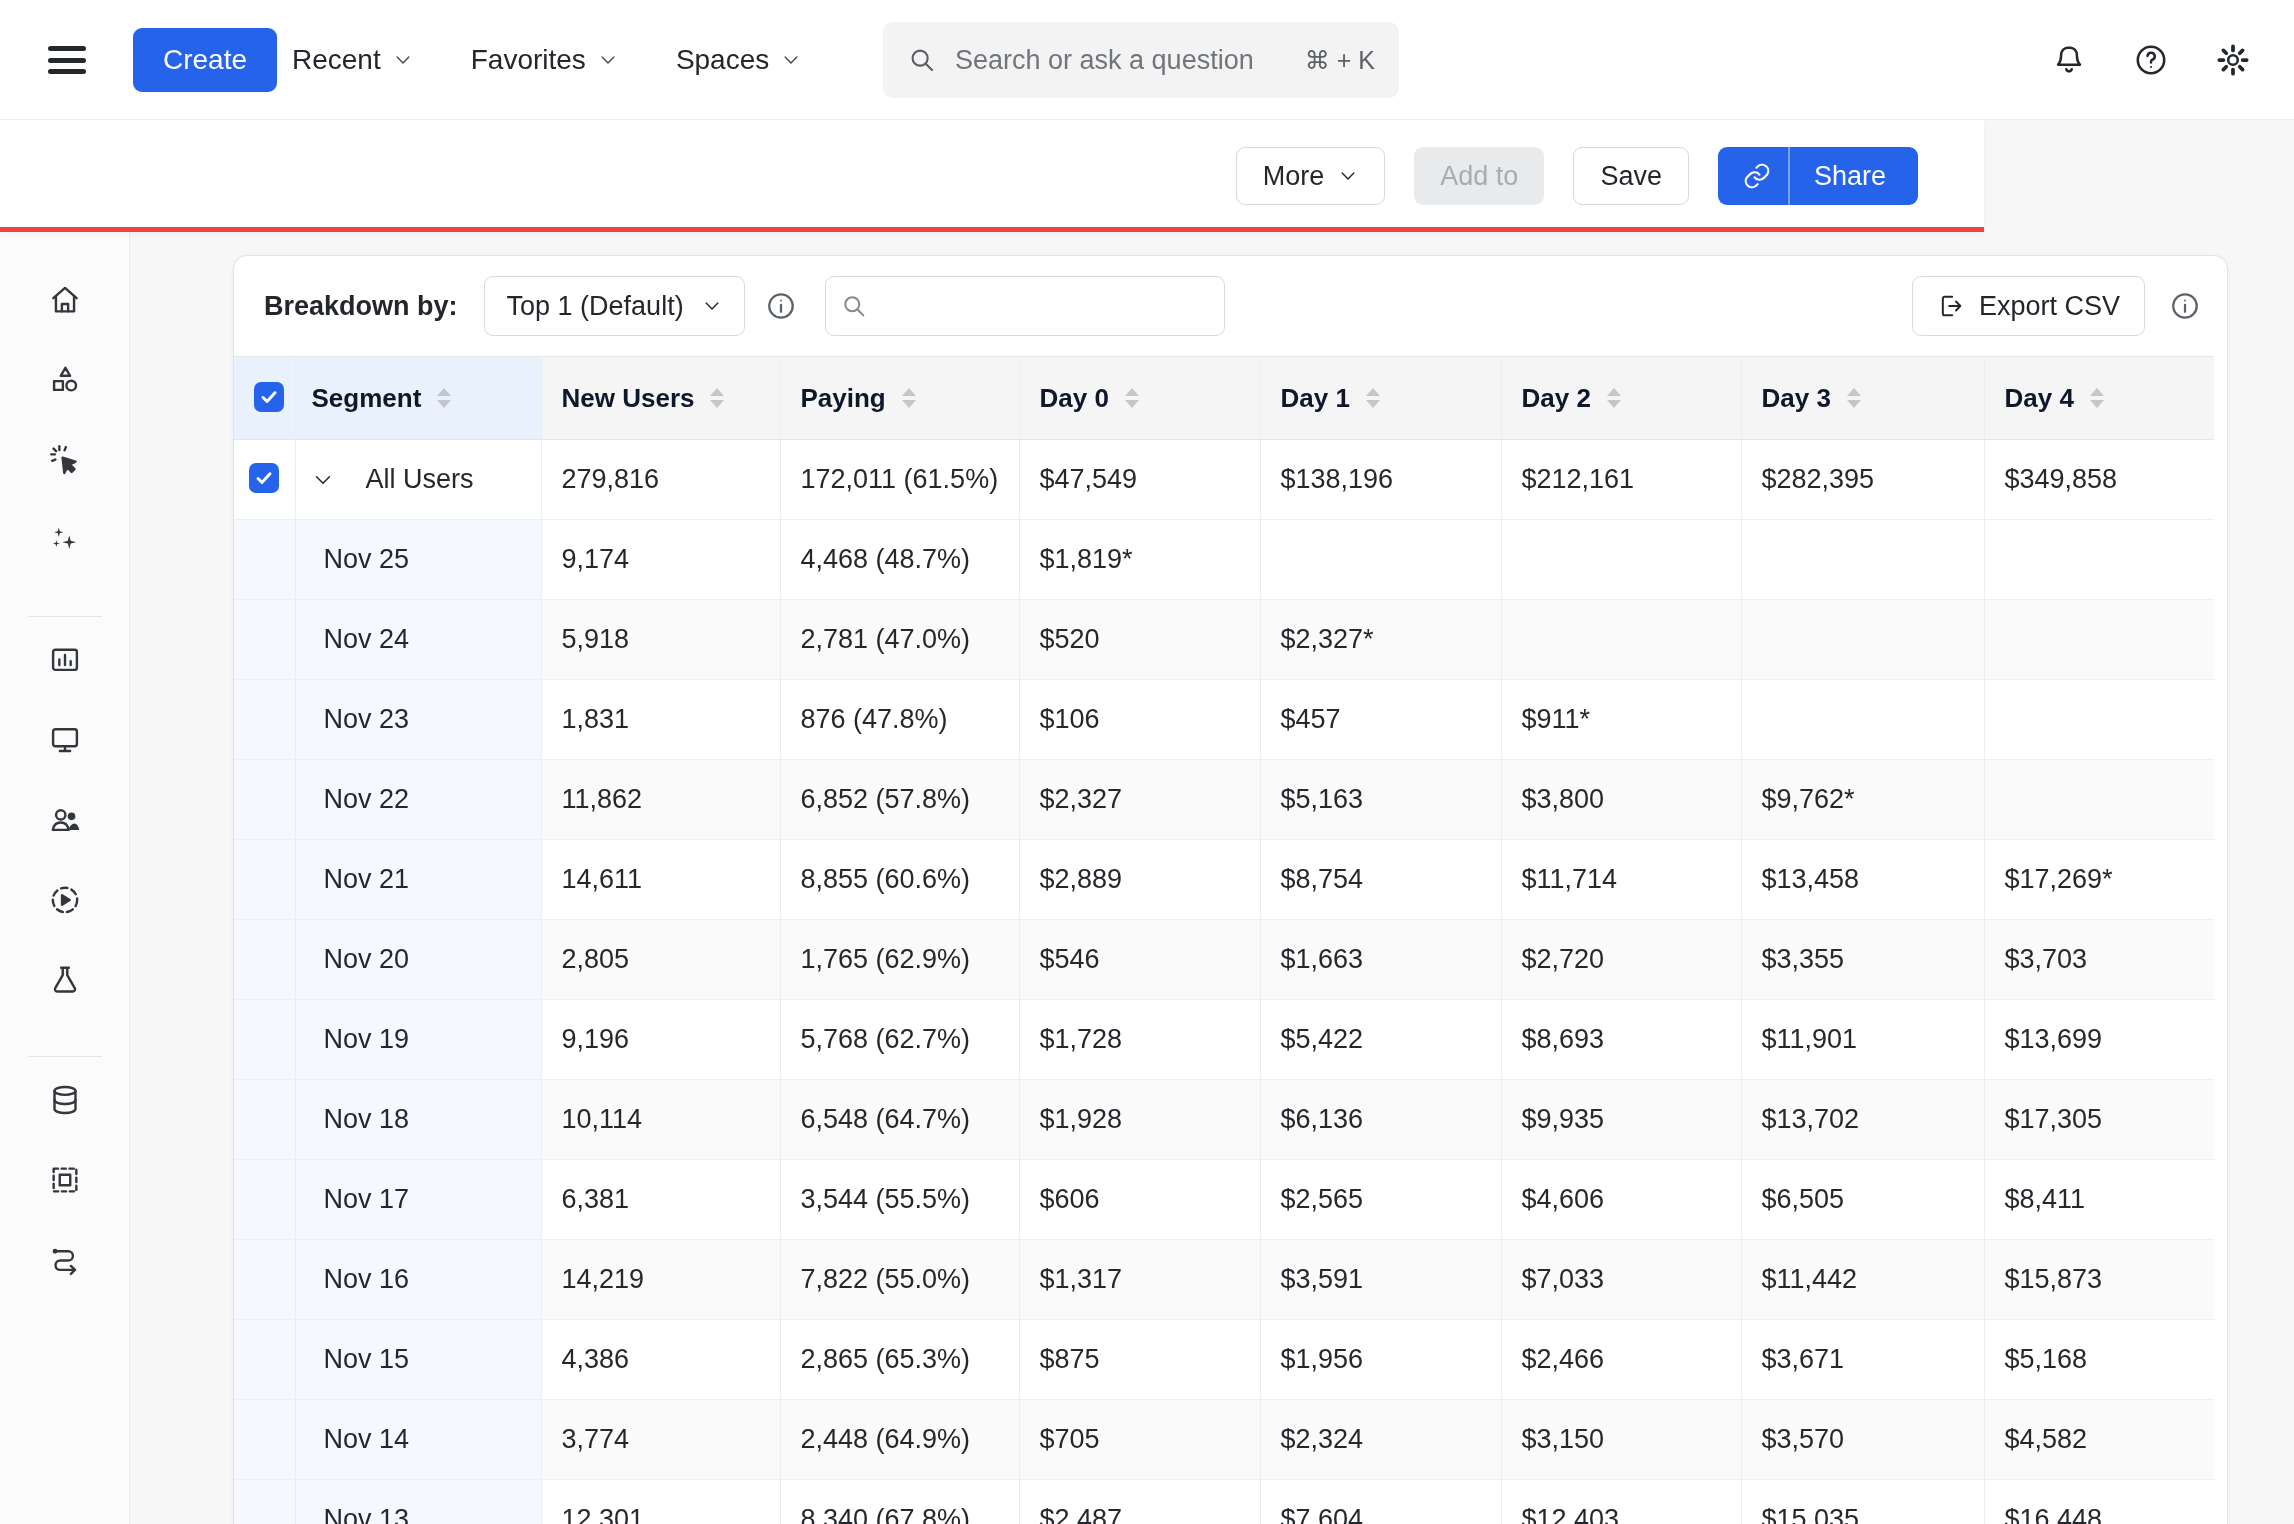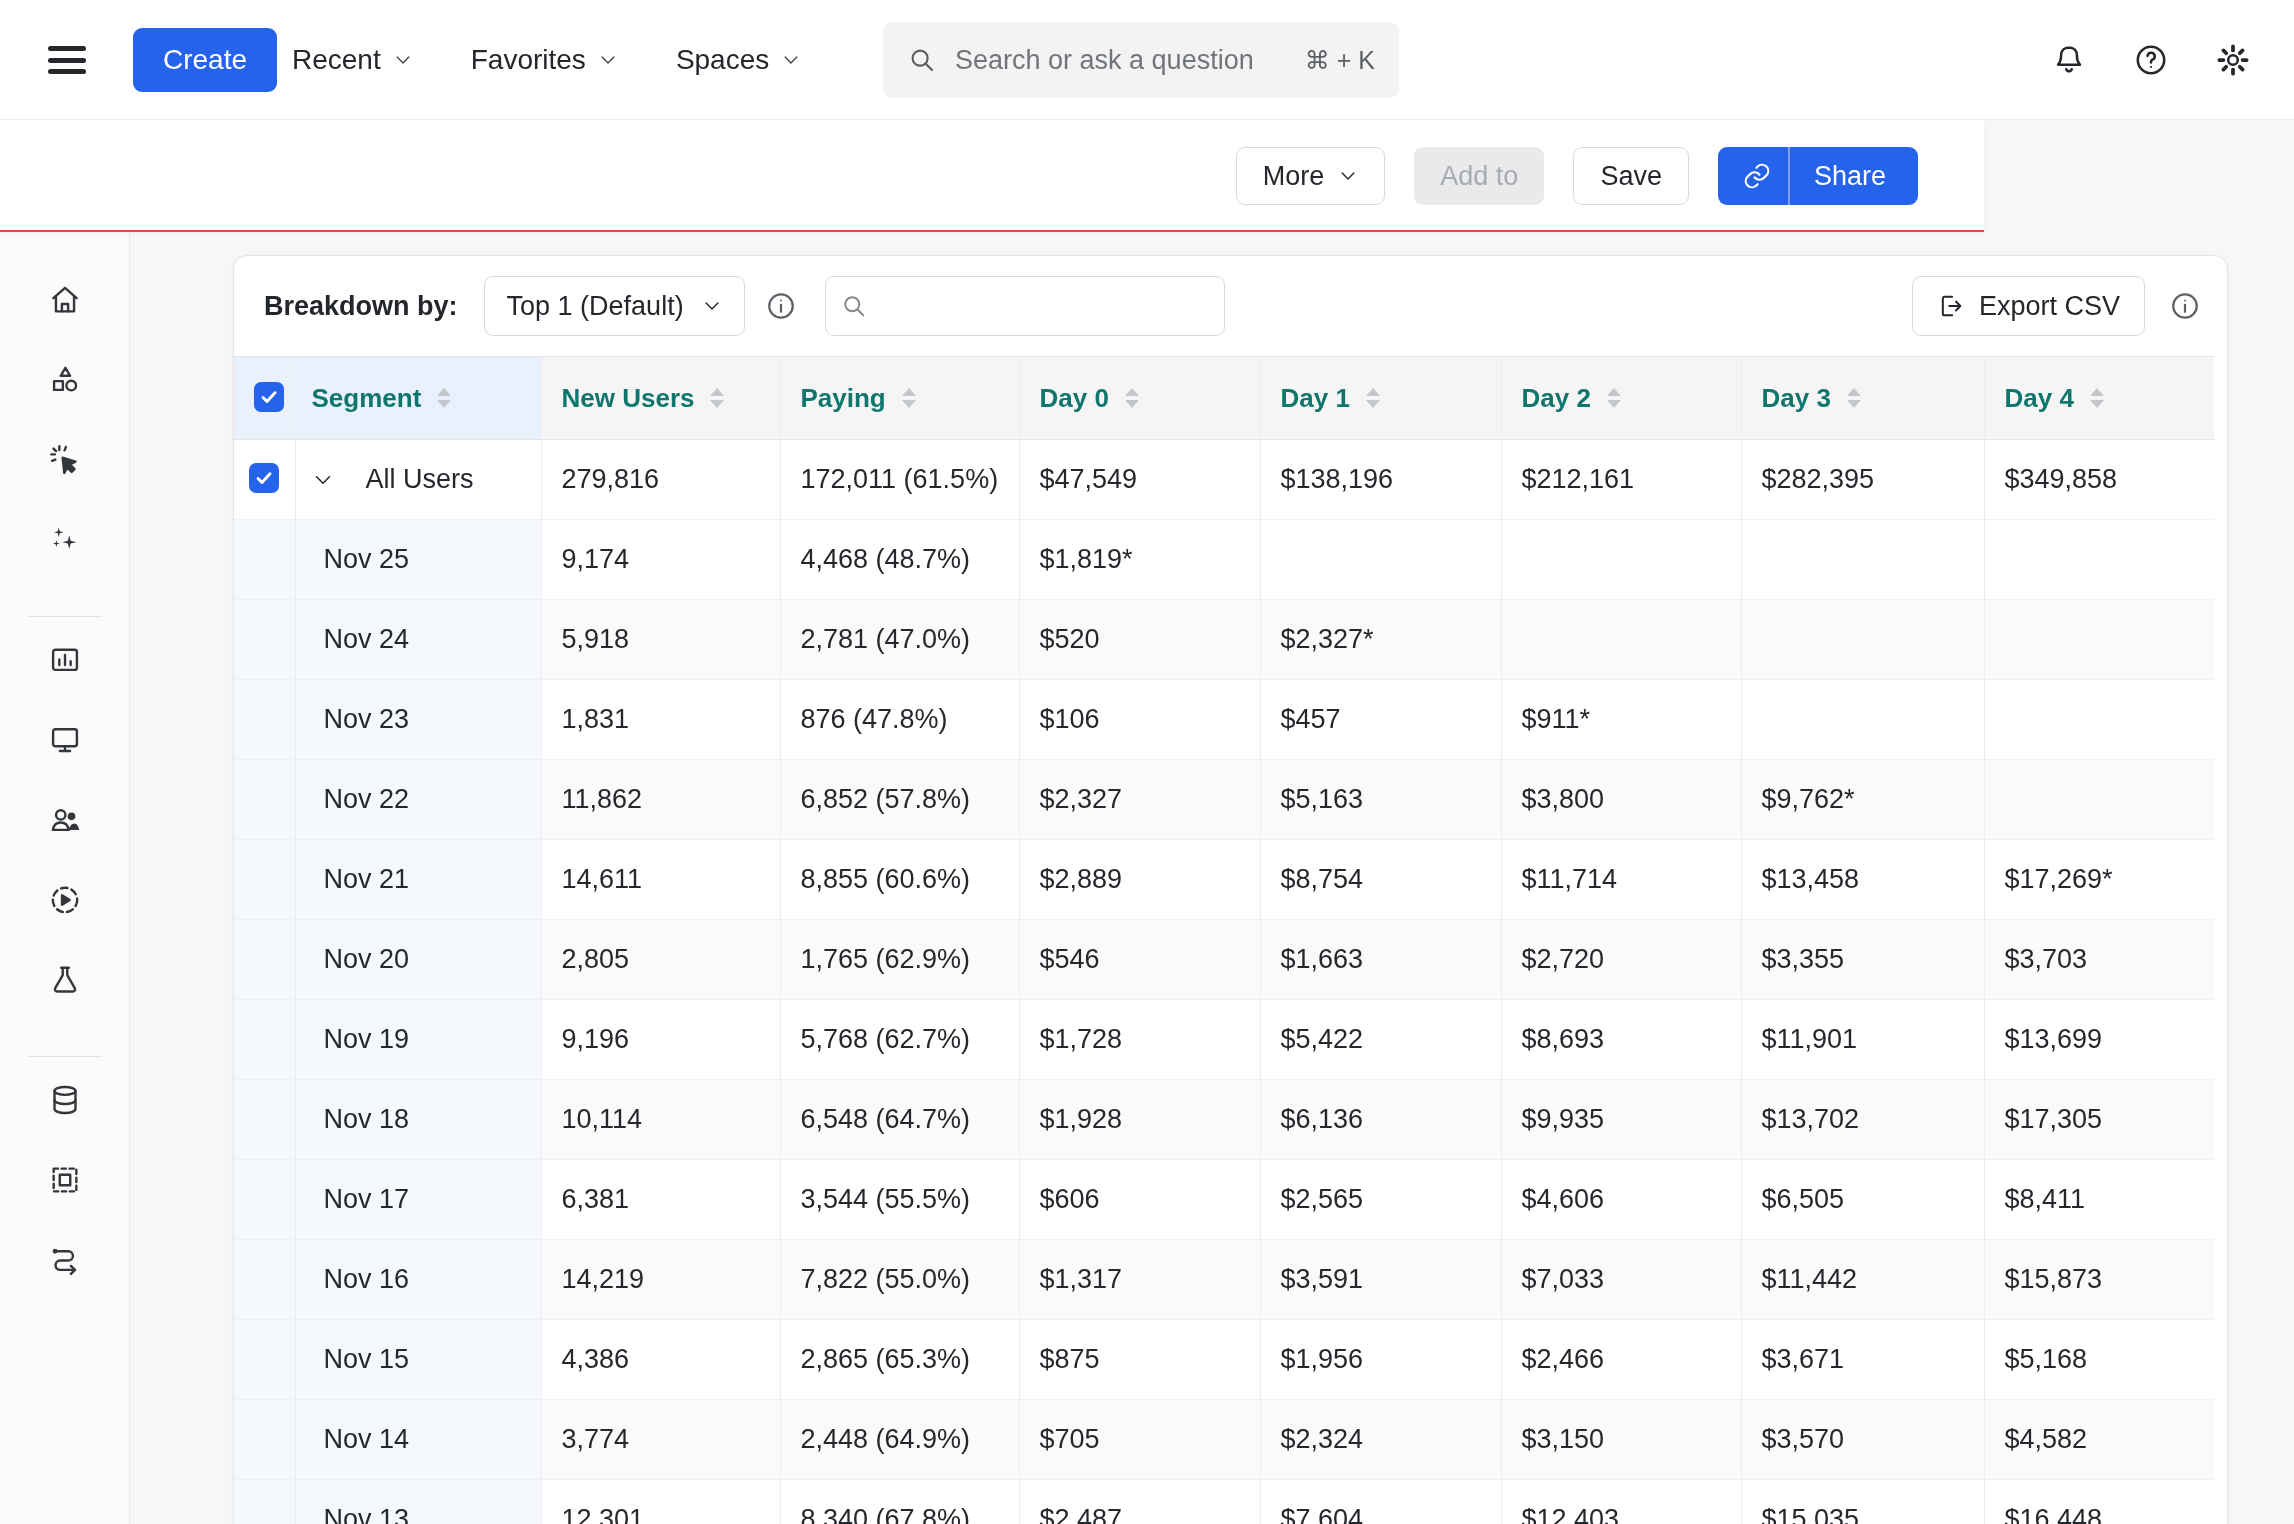--- a/index.html
+++ b/index.html
@@ -16,21 +16,21 @@
   .nav-menu { display:flex; align-items:center; gap:12px; font-size:28px; color:#23272c; cursor:pointer; }
   .nav-menu svg { color:#43484e; }
   .global-search { position:absolute; left:883px; top:22px; width:516px; height:76px; background:#f3f3f4; border-radius:10px; display:flex; align-items:center; padding:0 24px; cursor:text; }
   .global-search .mag { color:#595e64; margin-right:18px; }
   .global-search .ph { font-size:27px; color:#70757b; flex:1; }
   .global-search .kbd { font-size:25px; color:#5b6066; }
   .topnav-right { position:absolute; right:40px; top:0; height:120px; display:flex; align-items:center; gap:40px; }
   .tn-iconbtn { width:42px; height:42px; display:flex; align-items:center; justify-content:center; color:#24282d; cursor:pointer; background:none; border:none; }
 
   
-  .subtoolbar { position:absolute; left:0; top:120px; width:1984px; height:112px; background:#fff; border-bottom:2px solid #ef4444; box-shadow:0 2px 6px rgba(0,0,0,0.04); z-index:20; }
+  .subtoolbar { position:absolute; left:0; top:120px; width:1984px; height:112px; background:#fff; border-bottom:5px solid #ef4444; box-shadow:0 2px 6px rgba(0,0,0,0.04); z-index:20; }
   .collapse-btn { position:absolute; left:134px; top:24px; width:66px; height:66px; border-radius:50%; background:#fff; border:1px solid #ededef; box-shadow:0 3px 10px rgba(0,0,0,0.13); display:flex; align-items:center; justify-content:center; color:#24282d; cursor:pointer; z-index:30; }
   .tb-right { position:absolute; right:66px; top:27px; display:flex; gap:29px; }
   .btn { height:58px; border-radius:9px; font-size:27px; font-family:inherit; display:flex; align-items:center; justify-content:center; cursor:pointer; }
   .btn-outline { background:#fff; border:1px solid #d8d9db; color:#23272c; padding:0 26px; gap:14px; }
   .btn-disabled { background:#e9eaeb; border:none; color:#a8abb0; padding:0 26px; cursor:default;text-align:right; }
   .btn-share { background:#2563eb; border:none; color:#fff; padding:8px; overflow:hidden; }
   .btn-share .seg-icon { width:62px; height:58px; display:flex; align-items:center; justify-content:center; }
   .btn-share .seg-div { width:2px; height:58px; background:rgba(255,255,255,0.40); }
   .btn-share .seg-label { padding:0 24px; }
 
@@ -50,21 +50,21 @@
   .bd-search input { border:none; outline:none; flex:1; font-size:26px; font-family:inherit; margin-left:12px; background:transparent; }
   .bd-spacer { flex:1; }
   .export-btn { height:60px; padding:0 24px; border:1px solid #d8d9db; border-radius:9px; background:#fff; display:flex; align-items:center; gap:14px; font-size:27px; color:#23272c; cursor:pointer; }
   .tbl-info { margin-left:24px; margin-right:2px; color:#5c6167; cursor:pointer; display:flex; }
 
   
   .table-area { position:relative; }
   table { border-collapse:collapse; table-layout:fixed; width:1980px; }
   col.w-check{width:61px;} col.w-seg{width:246px;} col.w-nu{width:239px;} col.w-pay{width:239px;}
   col.w-d0{width:241px;} col.w-d1{width:241px;} col.w-d2{width:240px;} col.w-d3{width:243px;} col.w-d4{width:230px;}
-  th { height:83px; background:#f5f5f6; border-top:1px solid #e4e5e7; border-bottom:1px solid #e4e5e7; border-right:1px solid #ededef; text-align:left; font-size:26px; font-weight:600; color:#0f766e; padding-left:20px; white-space:nowrap; }
+  th { height:83px; background:#f5f5f6; border-top:1px solid #e4e5e7; border-bottom:1px solid #e4e5e7; border-right:1px solid #ededef; text-align:left; font-size:26px; font-weight:600; color:#0f172a; padding-left:20px; white-space:nowrap; }
   th.c-check, th.c-seg { background:#e9f1fc; }
   th.c-seg { padding-left:16px; }
   th .th-inner { display:flex; align-items:center; gap:16px; }
   .sort { display:inline-flex; flex-direction:column; gap:4px; cursor:pointer; }
   .sort i { width:0; height:0; border-left:7px solid transparent; border-right:7px solid transparent; display:block; }
   .sort .up { border-bottom:8px solid #c3c6ca; }
   .sort .dn { border-top:8px solid #c3c6ca; }
   td { height:80px; border-bottom:1px solid #f0f0f2; border-right:1px solid #ededef; font-size:27px; color:#24282d; padding-left:20px; white-space:nowrap; background:#fff; }
   td.c-seg { padding-left:16px; }
   tr.date-row td.c-check, tr.date-row td.c-seg { background:#f5f9fe; }

